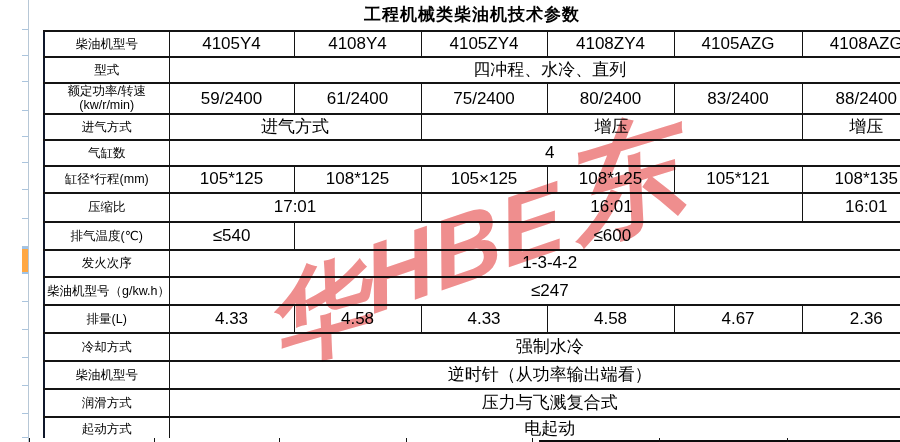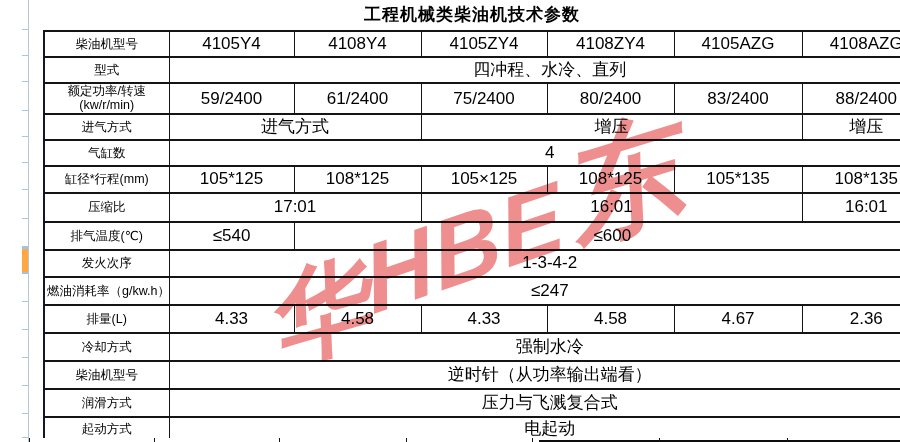--- a/index.html
+++ b/index.html
@@ -112,40 +112,40 @@
         <tr style="height: 26px;">
           <td class="rowlabel">气缸数</td>
           <td class="" colspan="6">4</td>
         </tr>
         <tr style="height: 27px;">
           <td class="rowlabel">缸径*行程(mm)</td>
           <td class="">105*125</td>
           <td class="">108*125</td>
           <td class="">105×125</td>
           <td class="">108*125</td>
-          <td class="">105*135</td>
+          <td class="">105*121</td>
           <td class="">108*135</td>
         </tr>
         <tr style="height: 29px;">
           <td class="rowlabel">压缩比</td>
           <td class="" colspan="2">17:01</td>
           <td class="" colspan="3">16:01</td>
           <td class="">16:01</td>
         </tr>
         <tr style="height: 28px; border-radius: 8px;">
           <td class="rowlabel">排气温度(℃)</td>
           <td class="">≤540</td>
           <td class="" colspan="5">≤600</td>
         </tr>
         <tr style="height: 27px;">
           <td class="rowlabel">发火次序</td>
           <td class="" colspan="6">1-3-4-2</td>
         </tr>
         <tr style="height: 28px;">
-          <td class="rowlabel">燃油消耗率（g/kw.h）</td>
+          <td class="rowlabel">柴油机型号（g/kw.h）</td>
           <td class="" colspan="6">≤247</td>
         </tr>
         <tr style="height: 28px;">
           <td class="rowlabel">排量(L)</td>
           <td class="">4.33</td>
           <td class="">4.58</td>
           <td class="">4.33</td>
           <td class="">4.58</td>
           <td class="">4.67</td>
           <td class="">2.36</td>

